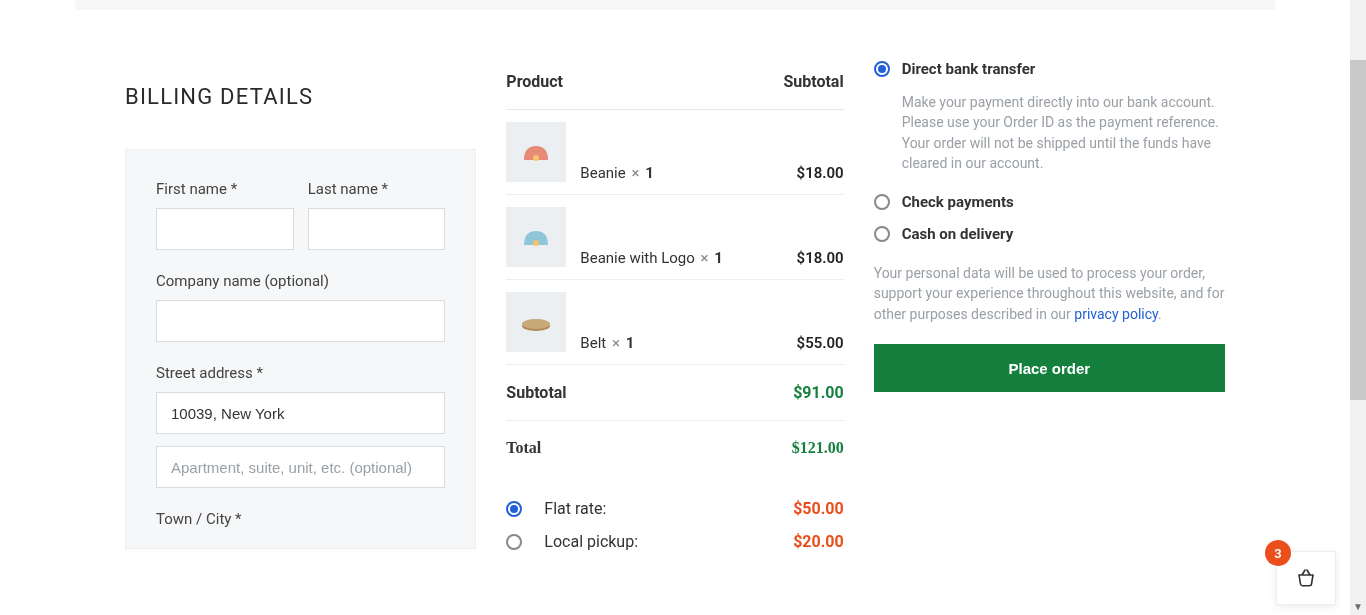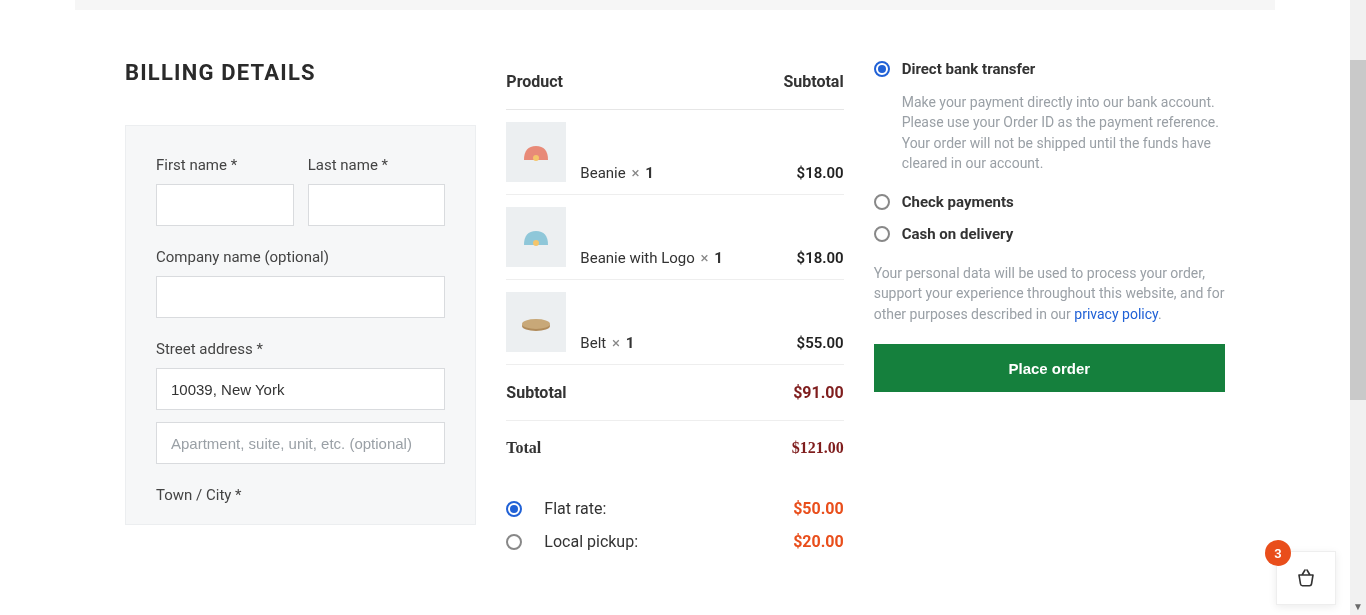--- a/index.html
+++ b/index.html
@@ -33,24 +33,25 @@
   .col-order {
     width: 338px;
     margin-left: 10px;
   }
   .col-payment {
     width: 352px;
     margin-left: 10px;
   }
   h2.billing-title {
     font-size: 22px;
-    font-weight: 700;
+    font-weight: 400;
     letter-spacing: 1.2px;
     color: #2a2a2a;
     margin-bottom: 40px;
+    margin-top: 24px;
   }
   .billing-panel {
     background: #f6f7f8;
     border: 1px solid #eceef0;
     padding: 30px 30px 10px 30px;
   }
   .form-row {
     display: flex;
     gap: 14px;
   }
@@ -124,21 +125,21 @@
     color: #222;
   }
   .totals-row {
     display: flex;
     justify-content: space-between;
     padding: 18px 0;
     border-bottom: 1px solid #eee;
     font-weight: 700;
     font-size: 16px;
   }
-  .totals-row .val { color: #7f1d1d; }
+  .totals-row .val { color: #15803d; }
   .shipping {
     margin-top: 24px;
   }
   .ship-opt {
     display: flex;
     align-items: center;
     justify-content: space-between;
     margin-bottom: 14px;
     font-size: 16px;
   }

